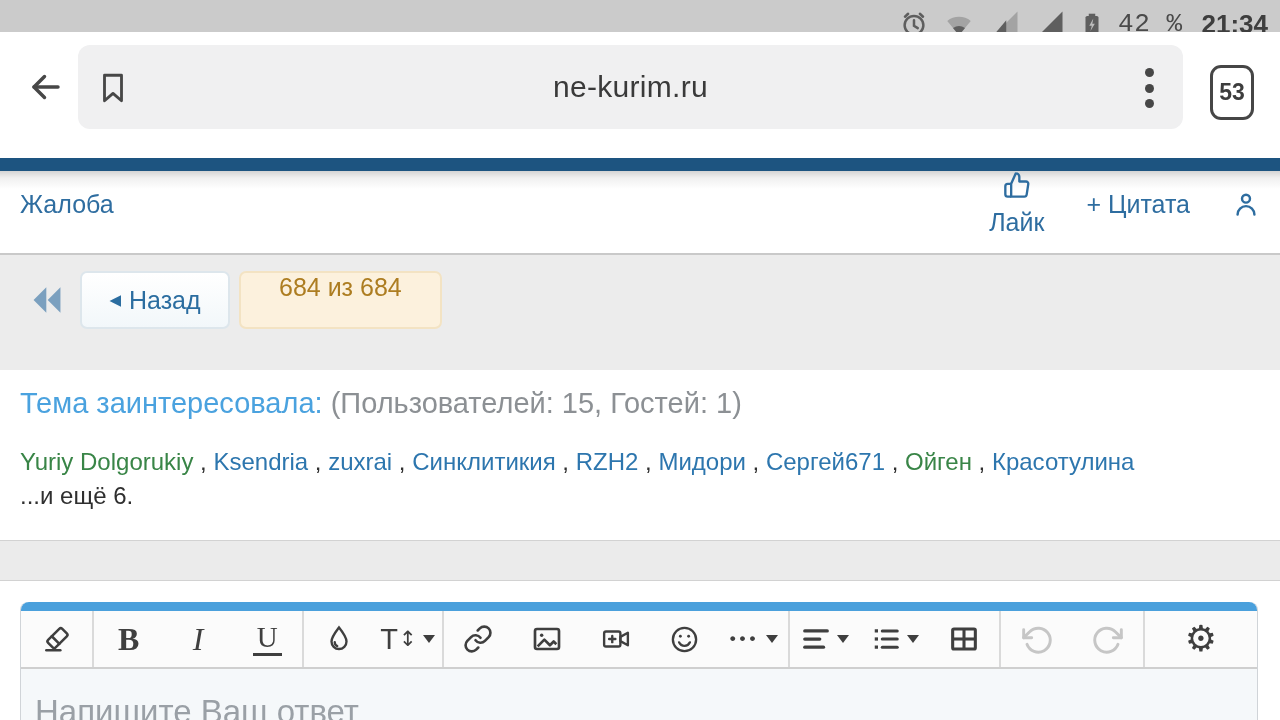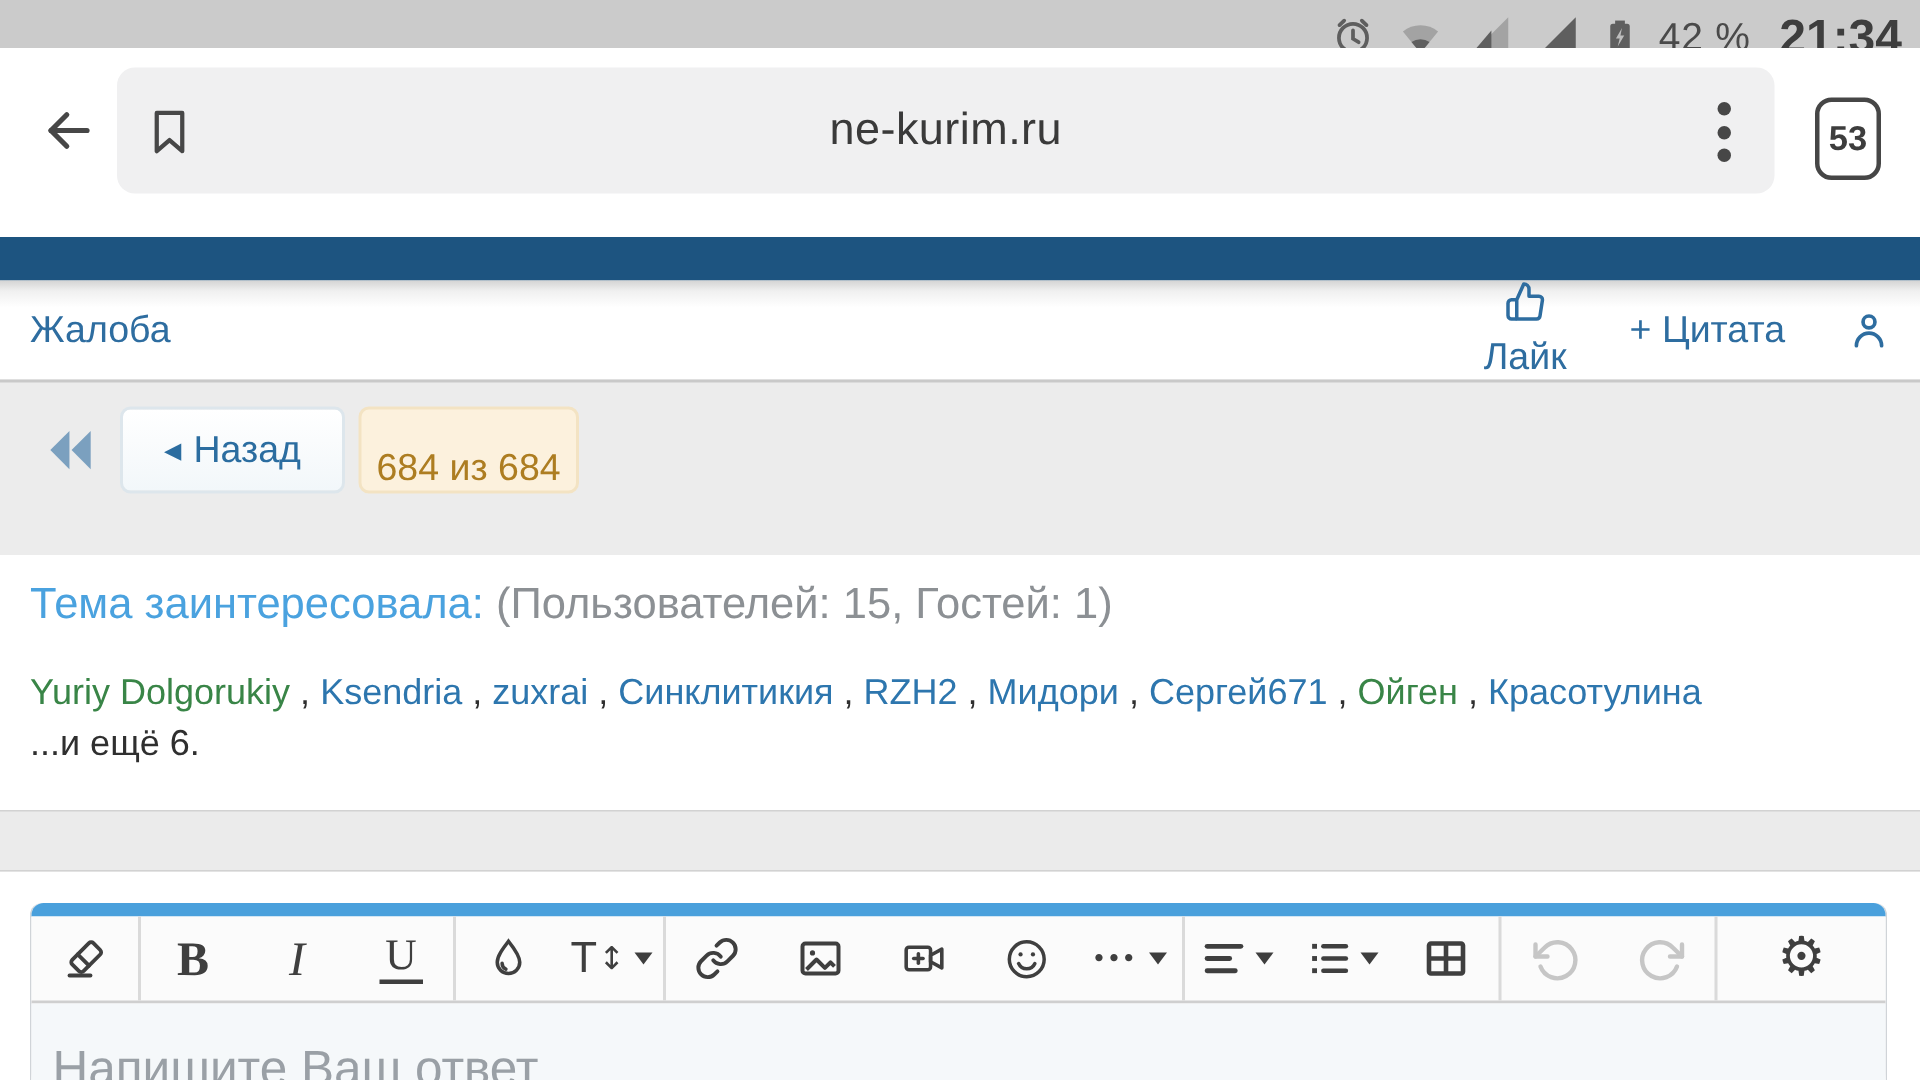--- a/index.html
+++ b/index.html
@@ -5,65 +5,65 @@
   * { margin:0; padding:0; box-sizing:border-box; }
   html,body { width:1280px; height:720px; overflow:hidden; background:#fff;
     font-family:"Liberation Sans", sans-serif; }
   .page { position:relative; width:1280px; height:720px; background:#fff; }
 
   
   #status-bar { position:absolute; top:0; left:0; width:1280px; height:48px;
     background:var(--status-bg,#cbcbcb); display:flex; align-items:center;
     justify-content:flex-end; gap:13px; padding-right:12px; }
   #status-bar svg { display:block; }
-  .battery-pct { font-size:26px; color:#4a4a4a; letter-spacing:.5px; }
-  .clock-txt { font-size:32px; font-weight:bold; color:#3e3e3e; margin-left:6px; }
+  .battery-pct { font-size:26px; color:#4a4a4a; letter-spacing:.5px;font-family:Liberation Mono, monospace; }
+  .clock-txt { font-size:26px; font-weight:bold; color:#3e3e3e; margin-left:6px; }
 
   
   #browser-bar { position:absolute; top:32px; left:0; width:1280px; height:110px; background:#fff; }
   .back-btn { position:absolute; left:26px; top:37px; width:40px; height:36px; cursor:pointer; }
   .url-pill { position:absolute; left:78px; top:13px; width:1105px; height:84px;
     background:#f0f0f1; border-radius:12px; display:flex; align-items:center; }
   .bookmark-wrap { position:absolute; left:18px; top:24px; }
   .url-text { flex:1; text-align:center; font-size:30px; color:#3a3a3a; letter-spacing:.3px; }
   .menu-dots { position:absolute; right:24px; top:20px; width:20px; height:46px;
     display:flex; flex-direction:column; justify-content:space-between; align-items:center; padding:3px 0; }
   .menu-dots i { width:9px; height:9px; border-radius:50%; background:#474747; }
   .tab-counter { position:absolute; right:26px; top:33px; width:44px; height:55px;
     border:3.5px solid #464646; border-radius:11px; display:flex; align-items:center;
     justify-content:center; font-size:23px; font-weight:bold; color:#3d3d3d; }
 
   
   #site-header { position:absolute; top:158px; left:0; width:1280px; height:29px;
     background:var(--header-bar,#1d5480); }
 
   
-  #action-row { position:absolute; top:187px; left:0; width:1280px; height:66px;
+  #action-row { position:absolute; top:171px; left:0; width:1280px; height:66px;
     background:linear-gradient(to bottom,#d4d4d4 0,#f0f0f0 7px,#ffffff 18px);
     display:flex; align-items:center; }
   .report-link { margin-left:20px; font-size:25px; color:var(--link-blue,#2e6da0); cursor:pointer; }
   .action-right { margin-left:auto; margin-right:20px; display:flex; align-items:center; gap:42px; }
   .action-item { display:flex; align-items:center; gap:9px; color:var(--link-blue,#2e6da0);
     font-size:25px; cursor:pointer;flex-direction:column; }
   .action-item svg { display:block; }
 
   
   #nav-band { position:absolute; top:253px; left:0; width:1280px; height:117px;
     background:var(--band-bg,#ececec); border-top:2px solid #c9c9c9;
     display:flex; align-items:flex-start; }
   .band-inner { display:flex; align-items:center; margin-top:16px; height:58px; }
   .dbl-chevron { margin-left:30px; width:34px; height:34px; cursor:pointer; }
   .back-page-btn { margin-left:16px; width:150px; height:58px;
     background:linear-gradient(#ffffff,#f2f7fa); border:2px solid #dde6ec; border-radius:7px;
     display:flex; align-items:center; justify-content:center; gap:8px;
     color:var(--back-btn-text,#2b6da0); font-size:25px; cursor:pointer; }
   .back-page-btn .tri { font-size:15px; }
-  .page-indicator { margin-left:9px; height:58px; padding:0 10px;
+  .page-indicator { margin-left:9px; height:58px; padding:0 38px;
     background:var(--badge-bg,#fcf1dd); border:2px solid var(--badge-border,#f3e3c3);
-    border-radius:7px; display:flex; align-items:flex-end;
+    border-radius:7px; display:flex; align-items:flex-start;
     color:var(--badge-text,#ad7d21); font-size:25px; }
 
   
   #interested { position:absolute; top:370px; left:0; width:1280px; height:171px;
     background:#fff; padding:0 20px; }
   .title-line { margin-top:17px; font-size:29px; }
   .title-line .t { color:var(--title-blue,#4aa2df); }
   .title-line .s { color:var(--subtitle-gray,#8c9094); }
   .users-line { margin-top:23px; font-size:24px; line-height:38px; color:var(--text-dark,#2f2f2f); }
   .user { cursor:pointer; }

